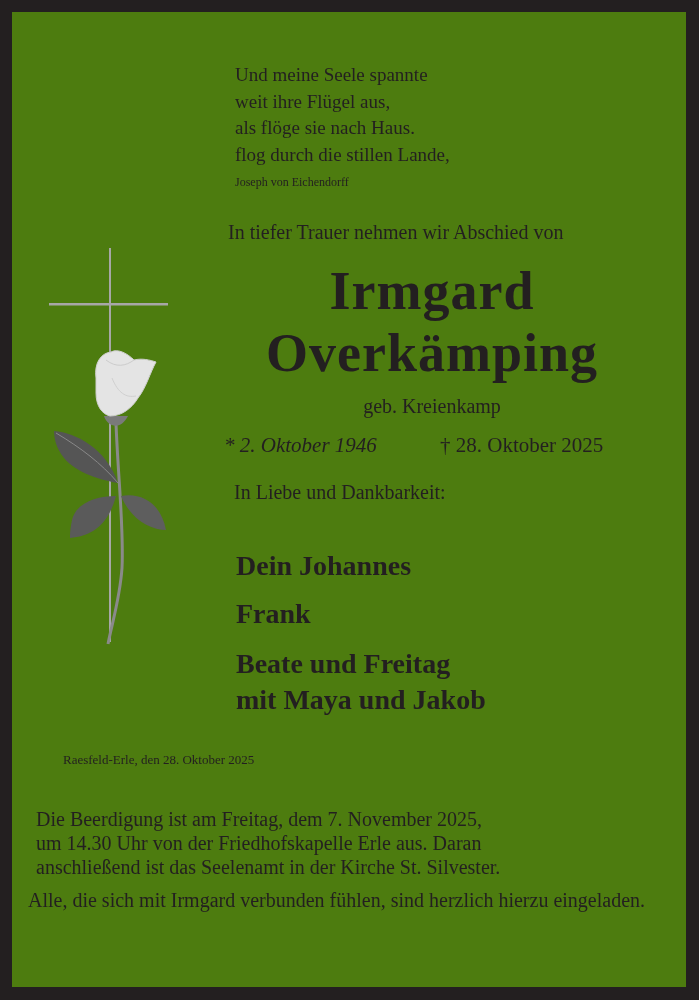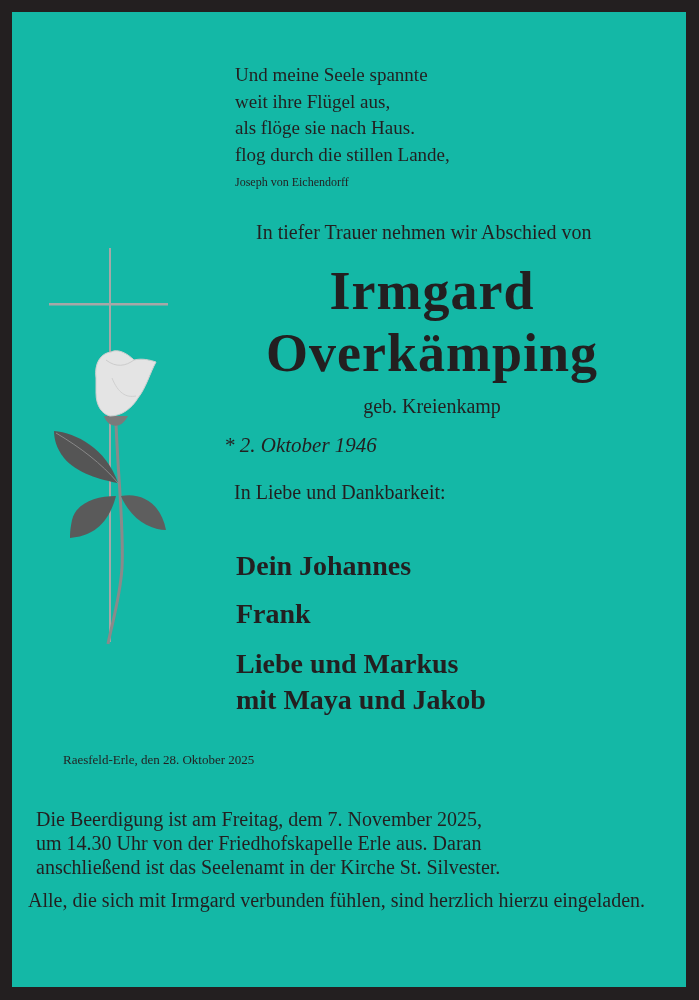--- a/index.html
+++ b/index.html
@@ -8,29 +8,29 @@
       background: #231f20;
       position: relative;
       overflow: hidden;
       font-family: "Liberation Serif", "DejaVu Serif", serif;
       color: #231f20;
     }
     .sheet {
       position: absolute;
       left: 12px; top: 12px;
       width: 674px; height: 975px;
-      background: #14b8a6;
+      background: #4d7c0f;
     }
     .abs { position: absolute; white-space: nowrap; }
 
     .poem { left: 223px; top: 50px; font-size: 19px; line-height: 26.5px; }
     .poem-line { display: block; }
     .poem-author { left: 223px; top: 163px; font-size: 12px; }
 
-    .intro { left: 216px; top: 209px; font-size: 20px; margin-left: 28px; }
+    .intro { left: 216px; top: 209px; font-size: 20px; }
 
     .name { left: 0; width: 840px; text-align: center; font-weight: bold; }
     .first-name { top: 248px; font-size: 54px; letter-spacing: 1px; }
     .last-name { top: 310px; font-size: 54px; letter-spacing: 1px; }
 
     .maiden { top: 383px; left: 0; width: 840px; text-align: center; font-size: 20px; }
     .birth { left: 212px; top: 421px; font-size: 21px; font-style: italic; }
     .death { left: 428px; top: 421px; font-size: 21px; }
 
     .thanks { left: 222px; top: 469px; font-size: 20px; }
@@ -61,26 +61,27 @@
   </div>
   <div class="abs poem-author">Joseph von Eichendorff</div>
 
   <div class="abs intro">In tiefer Trauer nehmen wir Abschied von</div>
 
   <div class="abs name first-name">Irmgard</div>
   <div class="abs name last-name">Overkämping</div>
 
   <div class="abs maiden">geb. Kreienkamp</div>
   <div class="abs birth">* 2. Oktober 1946</div>
+  <div class="abs death">† 28. Oktober 2025</div>
 
   <div class="abs thanks">In Liebe und Dankbarkeit:</div>
 
   <div class="abs family fam-1">Dein Johannes</div>
   <div class="abs family fam-2">Frank</div>
-  <div class="abs family fam-3">Liebe und Markus</div>
+  <div class="abs family fam-3">Beate und Freitag</div>
   <div class="abs family fam-4">mit Maya und Jakob</div>
 
   <div class="abs place-date">Raesfeld-Erle, den 28. Oktober 2025</div>
 
   <div class="abs funeral">
     <span>Die Beerdigung ist am Freitag, dem 7. November 2025,</span>
     <span>um 14.30 Uhr von der Friedhofskapelle Erle aus. Daran</span>
     <span>anschließend ist das Seelenamt in der Kirche St. Silvester.</span>
   </div>
 

